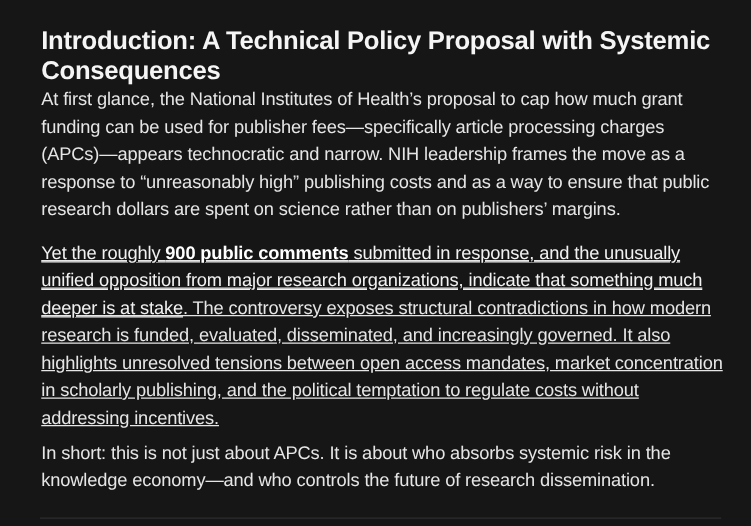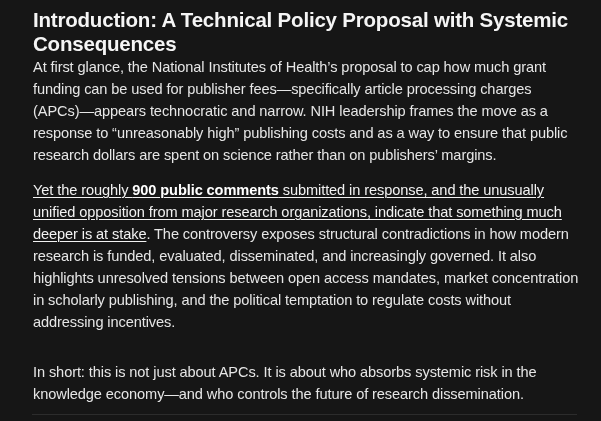--- a/index.html
+++ b/index.html
@@ -11,41 +11,41 @@
       width: 601px;
       height: 421px;
       overflow: hidden;
       position: relative;
       font-family: "Liberation Sans", sans-serif;
       color: #ececec;
     }
     .article {
       position: absolute;
       left: 33px;
-      top: 8px;
+      top: 21px;
       width: 548px;
     }
     .heading {
       margin: 0;
       font-size: 20.5px;
       line-height: 24px;
       font-weight: 700;
       color: #f5f5f5;
       letter-spacing: -0.2px;
     }
     .para {
       margin: 0;
       font-size: 14.6px;
       line-height: 22px;
       color: #e6e6e6;
       letter-spacing: -0.1px;
     }
     .p1 { }
-    .p2 { margin-top: 13px; }
-    .p3 { margin-top: 28px; }
+    .p2 { margin-top: 13px; text-decoration: underline; }
+    .p3 { margin-top: 6px; }
     .link {
       color: #f2f2f2;
       text-decoration: underline;
       text-decoration-thickness: 1px;
       text-underline-offset: 2px;
       cursor: pointer;
     }
     .link b {
       font-weight: 700;
       color: #ffffff;

